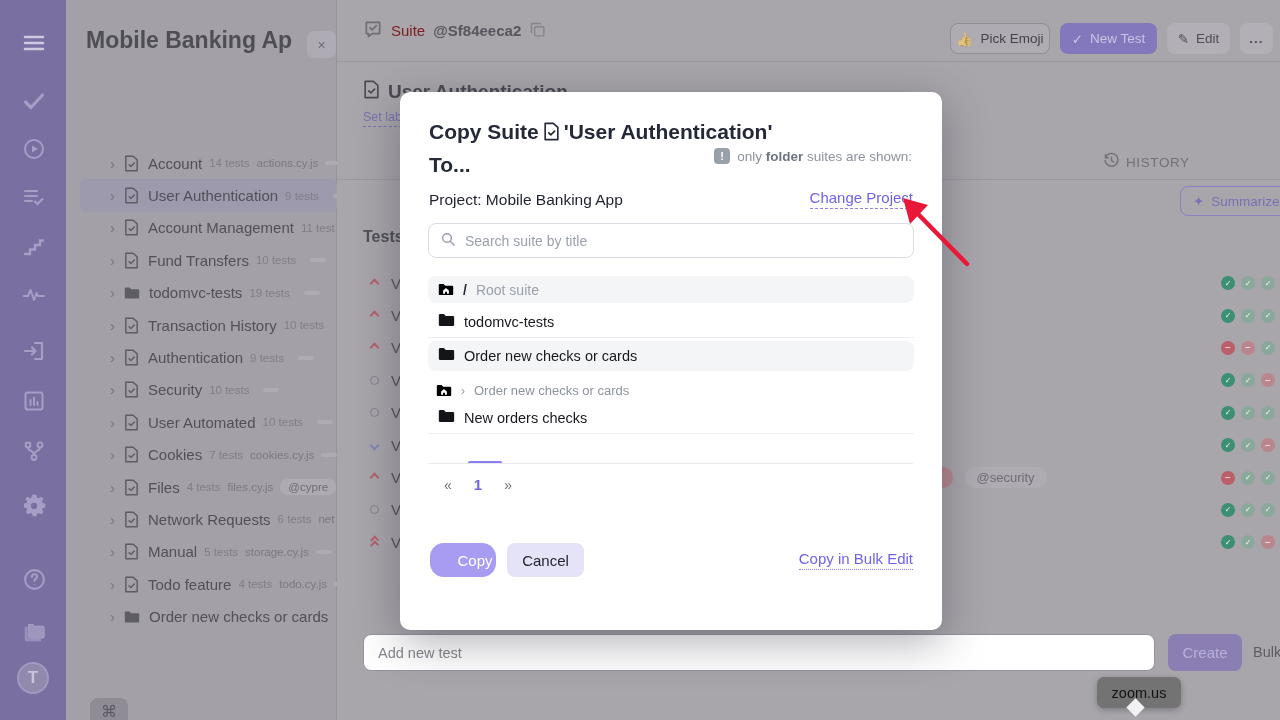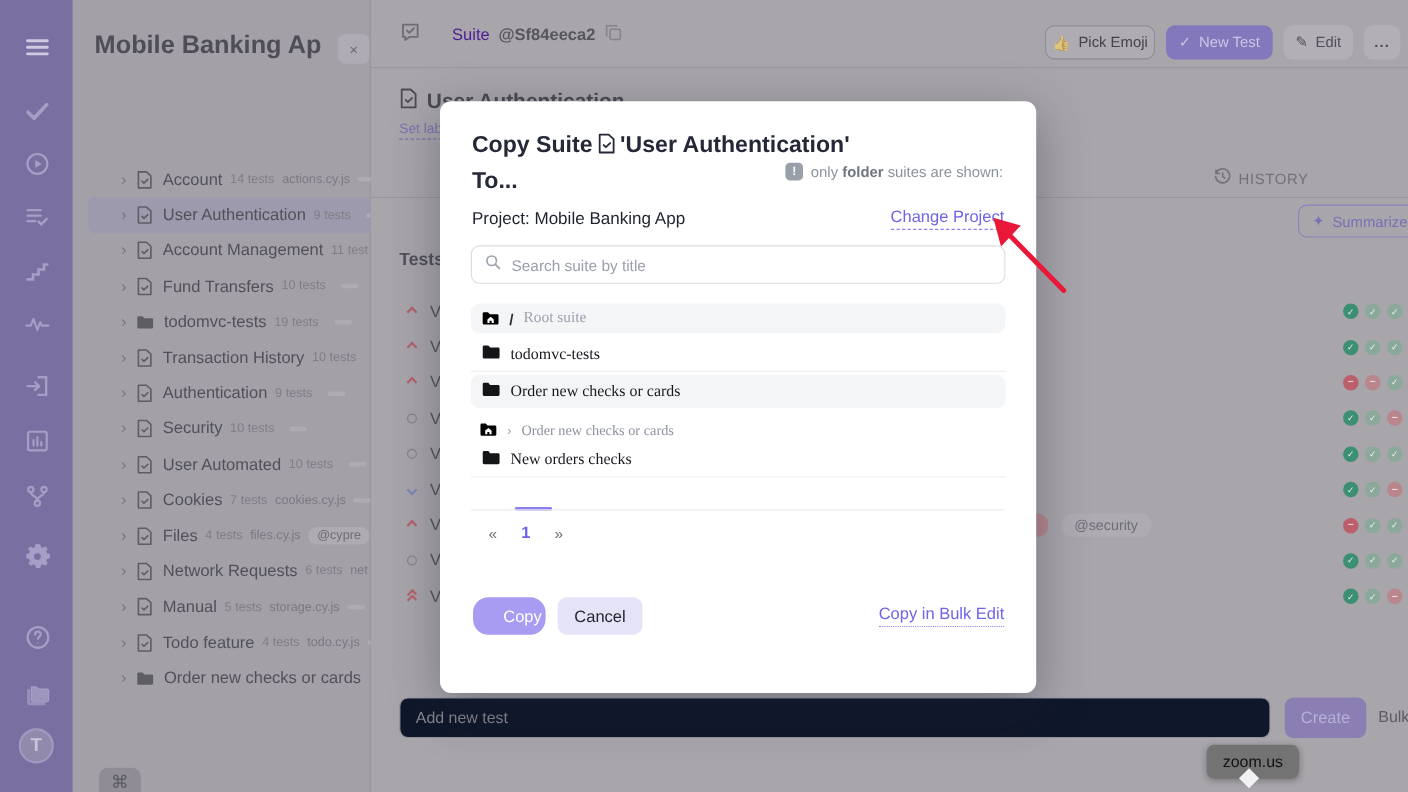--- a/index.html
+++ b/index.html
@@ -28,21 +28,21 @@
   .ticon { display:flex; margin-right:9px; }
   .tname { font-size:15px; color:#525058; }
   .tmeta { font-size:11.5px; color:#807e86; margin-left:7px; }
   .tfile { font-size:11.5px; color:#7b7981; margin-left:7px; }
   .lp-cmd { position:absolute; left:24px; top:698px; width:38px; height:26px; border-radius:8px 8px 0 0; background:#8f8c96; color:#5b5962; font-size:16px; display:flex; align-items:center; justify-content:center; }
 
   
   .main { position:absolute; left:337px; top:0; width:943px; height:720px; background:#a8a5ab; }
   .topbar { position:absolute; left:0; top:0; width:943px; height:62px; border-bottom:1px solid #9a979e; }
   .suite-id-group { position:absolute; left:26px; top:19px; display:flex; align-items:center; gap:8px; font-size:15px; }
-  .suite-id-group .lbl { color:#4c1d95;margin-left:20px; }
+  .suite-id-group .lbl { color:#7f1d1d; }
   .suite-id-group .id { color:#57555d; font-weight:bold; }
   .btn { position:absolute; top:23px; height:31px; border-radius:8px; display:flex; align-items:center; justify-content:center; gap:7px; font-size:13.5px; }
   .btn-emoji { left:613px; width:100px; background:#aeabb2; border:1px solid #908d95; color:#45434a; }
   .btn-newtest { left:723px; width:97px; background:#8478bd; color:#cbc4e4; }
   .btn-edit { left:830px; width:63px; background:#b2afb6; color:#504e56; }
   .btn-more { left:903px; width:33px; background:#b2afb6; color:#504e56; font-weight:bold; letter-spacing:1px; }
   .suite-title { position:absolute; left:26px; top:80px; display:flex; align-items:center; gap:8px; font-size:19px; font-weight:bold; color:#4c4a52; }
   .set-label { position:absolute; left:26px; top:110px; font-size:12.5px; color:#7b72ad; border-bottom:1px dashed #7b72ad; padding-bottom:2px; }
   .hist-bar { position:absolute; left:0; top:141px; width:943px; height:39px; border-bottom:1px solid #9a979e; }
   .hist-link { position:absolute; left:766px; top:152px; display:flex; align-items:center; gap:6px; font-size:13.5px; color:#73717a; letter-spacing:0.6px; }
@@ -60,41 +60,41 @@
   .tbadges { position:absolute; left:572px; display:flex; gap:12px; }
   .trow-badge { height:21px; border-radius:10px; padding:0 12px; display:flex; align-items:center; font-size:13px; }
   .badge-red { background:#b5888f; color:#84545c; }
   .badge-gray { background:#aeabb2; color:#6f6d75; }
   .dots { position:absolute; left:884px; display:flex; gap:6px; }
   .dot { width:14px; height:14px; border-radius:50%; display:flex; align-items:center; justify-content:center; font-size:8px; color:rgba(255,255,255,0.9); }
   .dot.g { background:#3d8f74; } .dot.gf { background:#8aa99b; }
   .dot.r { background:#bb5f6a; } .dot.rf { background:#b9868d; }
   .dot.g::before, .dot.gf::before { content:"✓"; }
   .dot.r::before, .dot.rf::before { content:"−"; font-size:10px; }
-  .add-test { position:absolute; left:26px; top:634px; width:792px; height:37px; background:#0f172a; border:1px solid #96939a; border-radius:8px; font-size:14.5px; color:#87858c; padding-left:14px; font-family:inherit; }
+  .add-test { position:absolute; left:26px; top:634px; width:792px; height:37px; background:#ffffff; border:1px solid #96939a; border-radius:8px; font-size:14.5px; color:#87858c; padding-left:14px; font-family:inherit; }
   .add-test::placeholder { color:#87858c; }
   .btn-create { position:absolute; left:831px; top:634px; width:74px; height:37px; background:#8a7eb2; border-radius:8px; color:#b9b0d8; font-size:15px; display:flex; align-items:center; justify-content:center; }
   .bulk-txt { position:absolute; left:916px; top:644px; font-size:14.5px; color:#5e5c63; }
 
   
   .modal { position:absolute; left:400px; top:92px; width:542px; height:538px; background:#ffffff; border-radius:10px; box-shadow:0 12px 45px rgba(30,30,45,0.35); z-index:10; }
   .m-title { position:absolute; left:29px; top:24px; width:350px; font-size:21px; font-weight:bold; color:#242837; line-height:1.55; }
   .m-title .ic { display:inline-flex; vertical-align:-2px; margin:0 4px; }
   .m-notice { position:absolute; right:30px; top:56px; display:flex; align-items:center; gap:7px; font-size:13.5px; color:#8c929d; }
   .m-notice .warn { width:16px; height:16px; border-radius:4px; background:#9aa0aa; color:#fff; font-size:11px; font-weight:bold; display:flex; align-items:center; justify-content:center; }
   .m-notice b { color:#6f7580; }
   .m-project { position:absolute; left:29px; top:99px; font-size:15.5px; color:#1f232e; }
   .m-change { position:absolute; right:29px; top:97px; font-size:15px; color:#6f63e8; border-bottom:1px dashed #8d84ee; padding-bottom:2px; }
   .m-search { position:absolute; left:28px; top:131px; width:486px; height:35px; border:1.5px solid #d9dde3; border-radius:8px; display:flex; align-items:center; padding-left:11px; gap:9px; }
   .m-search input { border:none; outline:none; flex:1; font-size:14px; color:#3a3f4a; font-family:inherit; background:transparent; }
   .m-search input::placeholder { color:#9aa0ab; }
   .m-rows { position:absolute; left:28px; top:184px; width:486px; }
   .mrow { display:flex; align-items:center; gap:9px; padding-left:10px; }
   .mrow .ic-home, .mrow .slash, .mrow .crumb-chev { display:none; }
-  .mrow .mrow-label { font-size:14.5px; color:#17191d;font-family:Liberation Serif, serif; }
+  .mrow .mrow-label { font-size:14.5px; color:#17191d; }
   .mrow.root { height:27px; background:#f4f5f7; border-radius:8px; margin-bottom:4px; }
   .mrow.root .ic-home { display:flex; }
   .mrow.root .slash { display:inline; font-size:14px; font-weight:bold; color:#2a2d33; }
   .mrow.root .mrow-label { color:#9ba1ac; font-size:14px; }
   .mrow.plain { height:31px; border-bottom:1px solid #edeef2; margin-bottom:3px; }
   .mrow.shaded { height:30px; background:#f4f5f7; border-radius:8px; margin-bottom:10px; }
   .mrow.breadcrumb { height:19px; margin-bottom:3px; padding-left:8px; } .mrow.breadcrumb .ic-home { display:flex; }
   .mrow.breadcrumb .crumb-chev { display:inline; color:#9aa0ab; font-size:12px; }
   .mrow.breadcrumb .mrow-label { color:#8d939d; font-size:13px; }
   .m-divider { position:absolute; left:28px; top:371px; width:485px; border-top:1px solid #e8eaee; }

